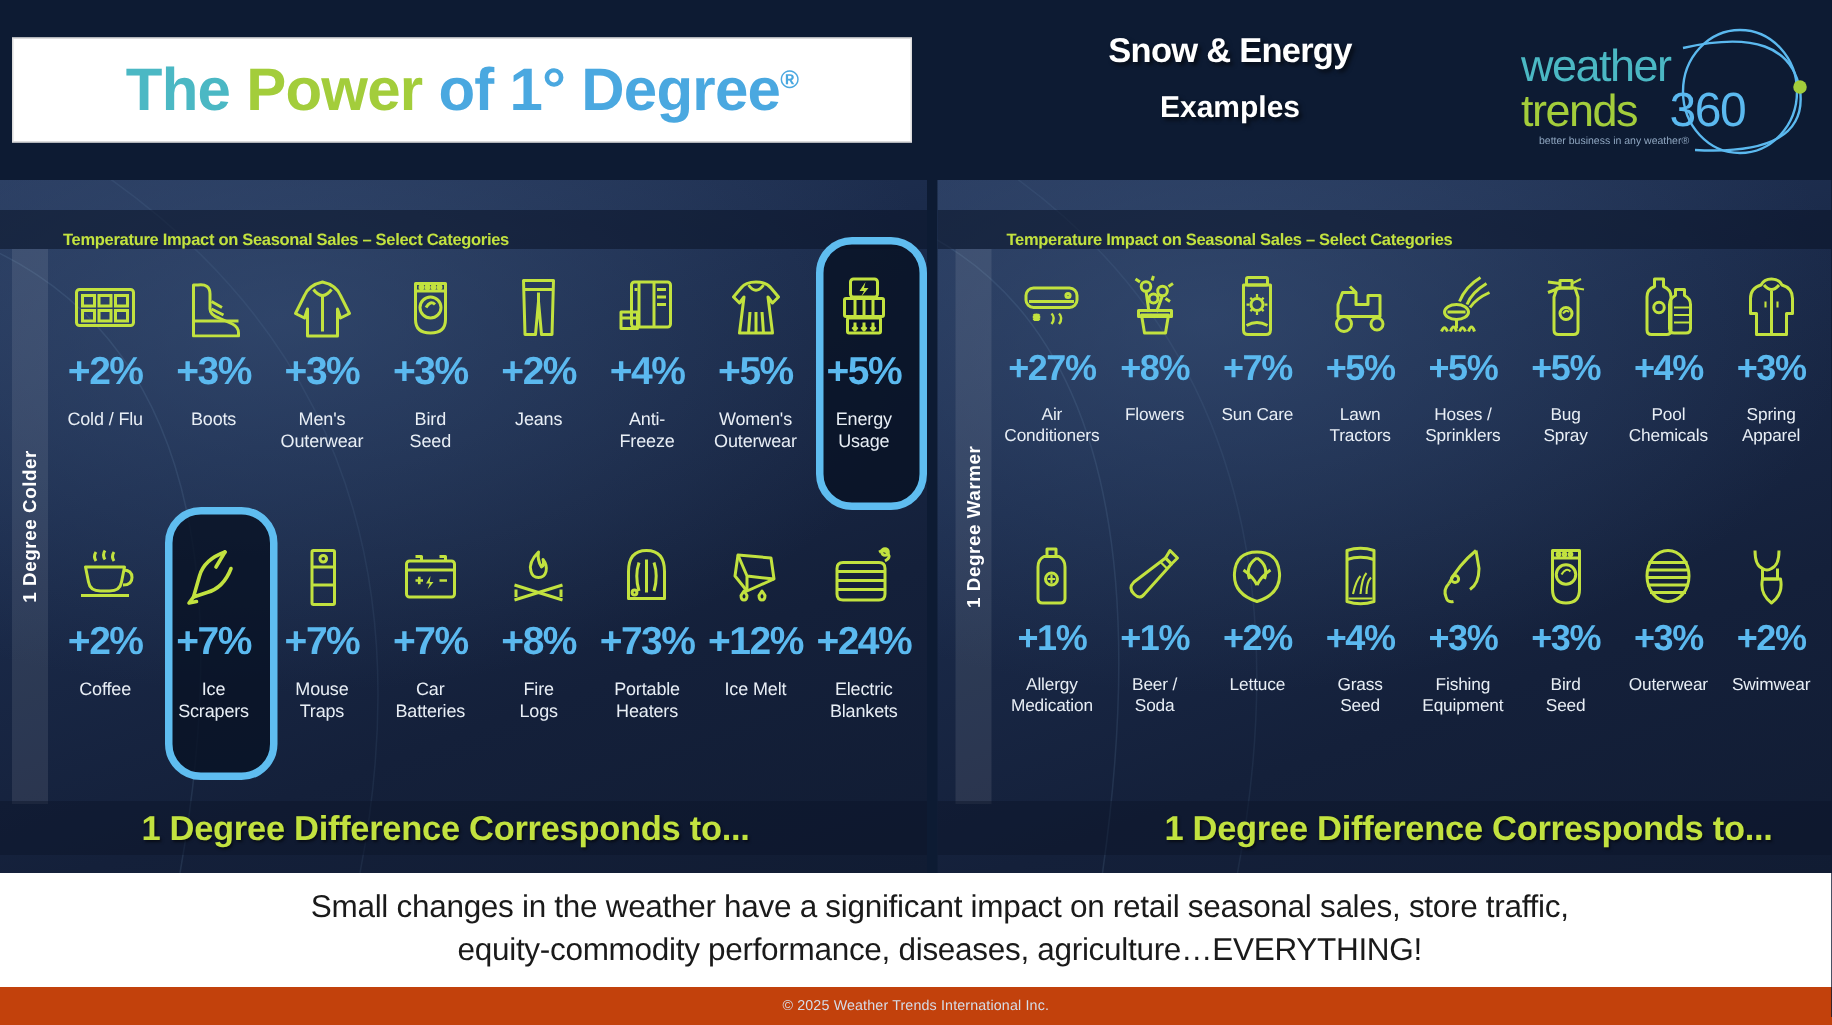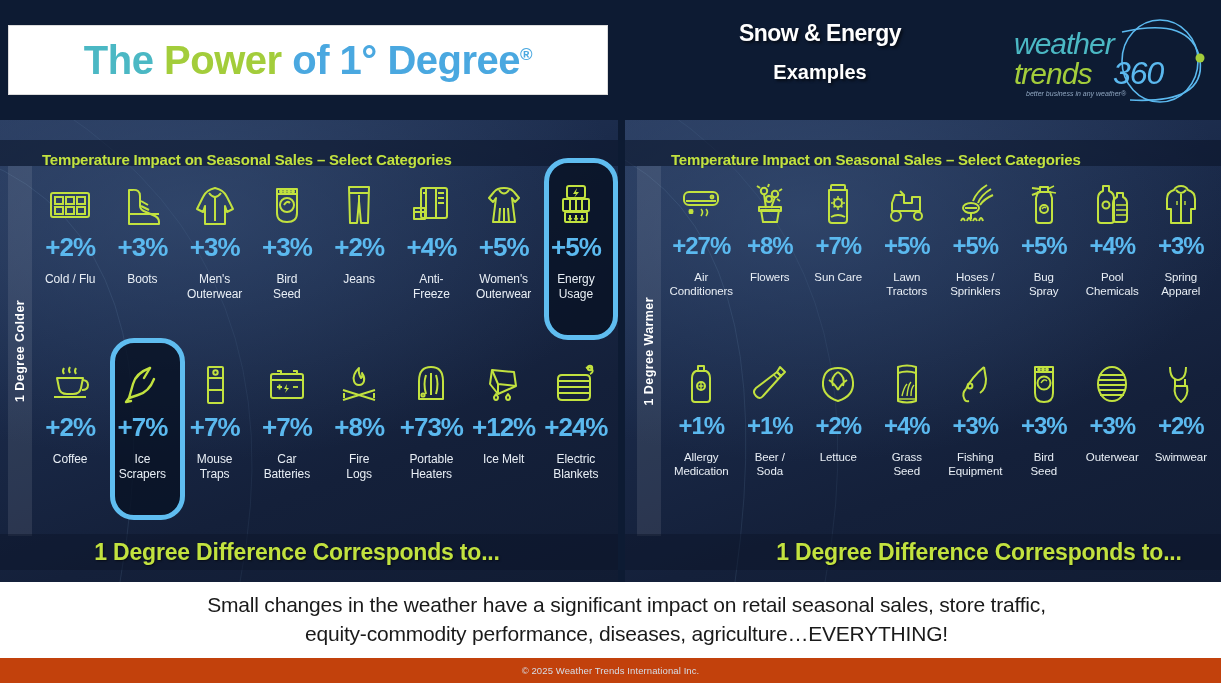--- a/index.html
+++ b/index.html
@@ -44,21 +44,21 @@
     font-size: 23px; font-weight: bold; letter-spacing: -0.5px;
     text-shadow: 2px 2px 3px rgba(0,0,0,0.6);
     line-height: 1.15;
   }
   .header-sub {
     font-size: 20px; font-weight: bold; margin-top: 15px;
     text-shadow: 2px 2px 3px rgba(0,0,0,0.6);
   }
 
   .logo {
-    position: absolute; left: 1010px; top: 14px; width: 200px; height: 94px; font-style: italic;
+    position: absolute; left: 1010px; top: 14px; width: 200px; height: 94px;
   }
 
   
   .panels {
     position: absolute; left: 0; top: 120px; width: 1221px; height: 462px;
   }
   .panel {
     position: absolute; top: 0; height: 462px;
     overflow: hidden;
     background:
@@ -74,21 +74,21 @@
   
   .swoosh { position: absolute; inset: 0; opacity: .30; }
 
   .panel-title {
     position: absolute; top: 20px; left: 0; width: 100%;
     height: 26px;
     background: rgba(9,19,38,0.55);
     display: flex; align-items: center;
   }
   .panel-title span {
-    color: #c2e23f; font-size: 15px; font-weight: bold;
+    color: #c2e23f; font-size: 11px; font-weight: bold;
     letter-spacing: -0.2px;
     padding-left: 42px;
     margin-top: 13px;
   }
   .panel-right .panel-title span { padding-left: 46px; }
 
   .side-label {
     position: absolute; top: 46px; width: 24px; height: 370px;
     background: rgba(255,255,255,0.09);
     display: flex; align-items: center; justify-content: center;

